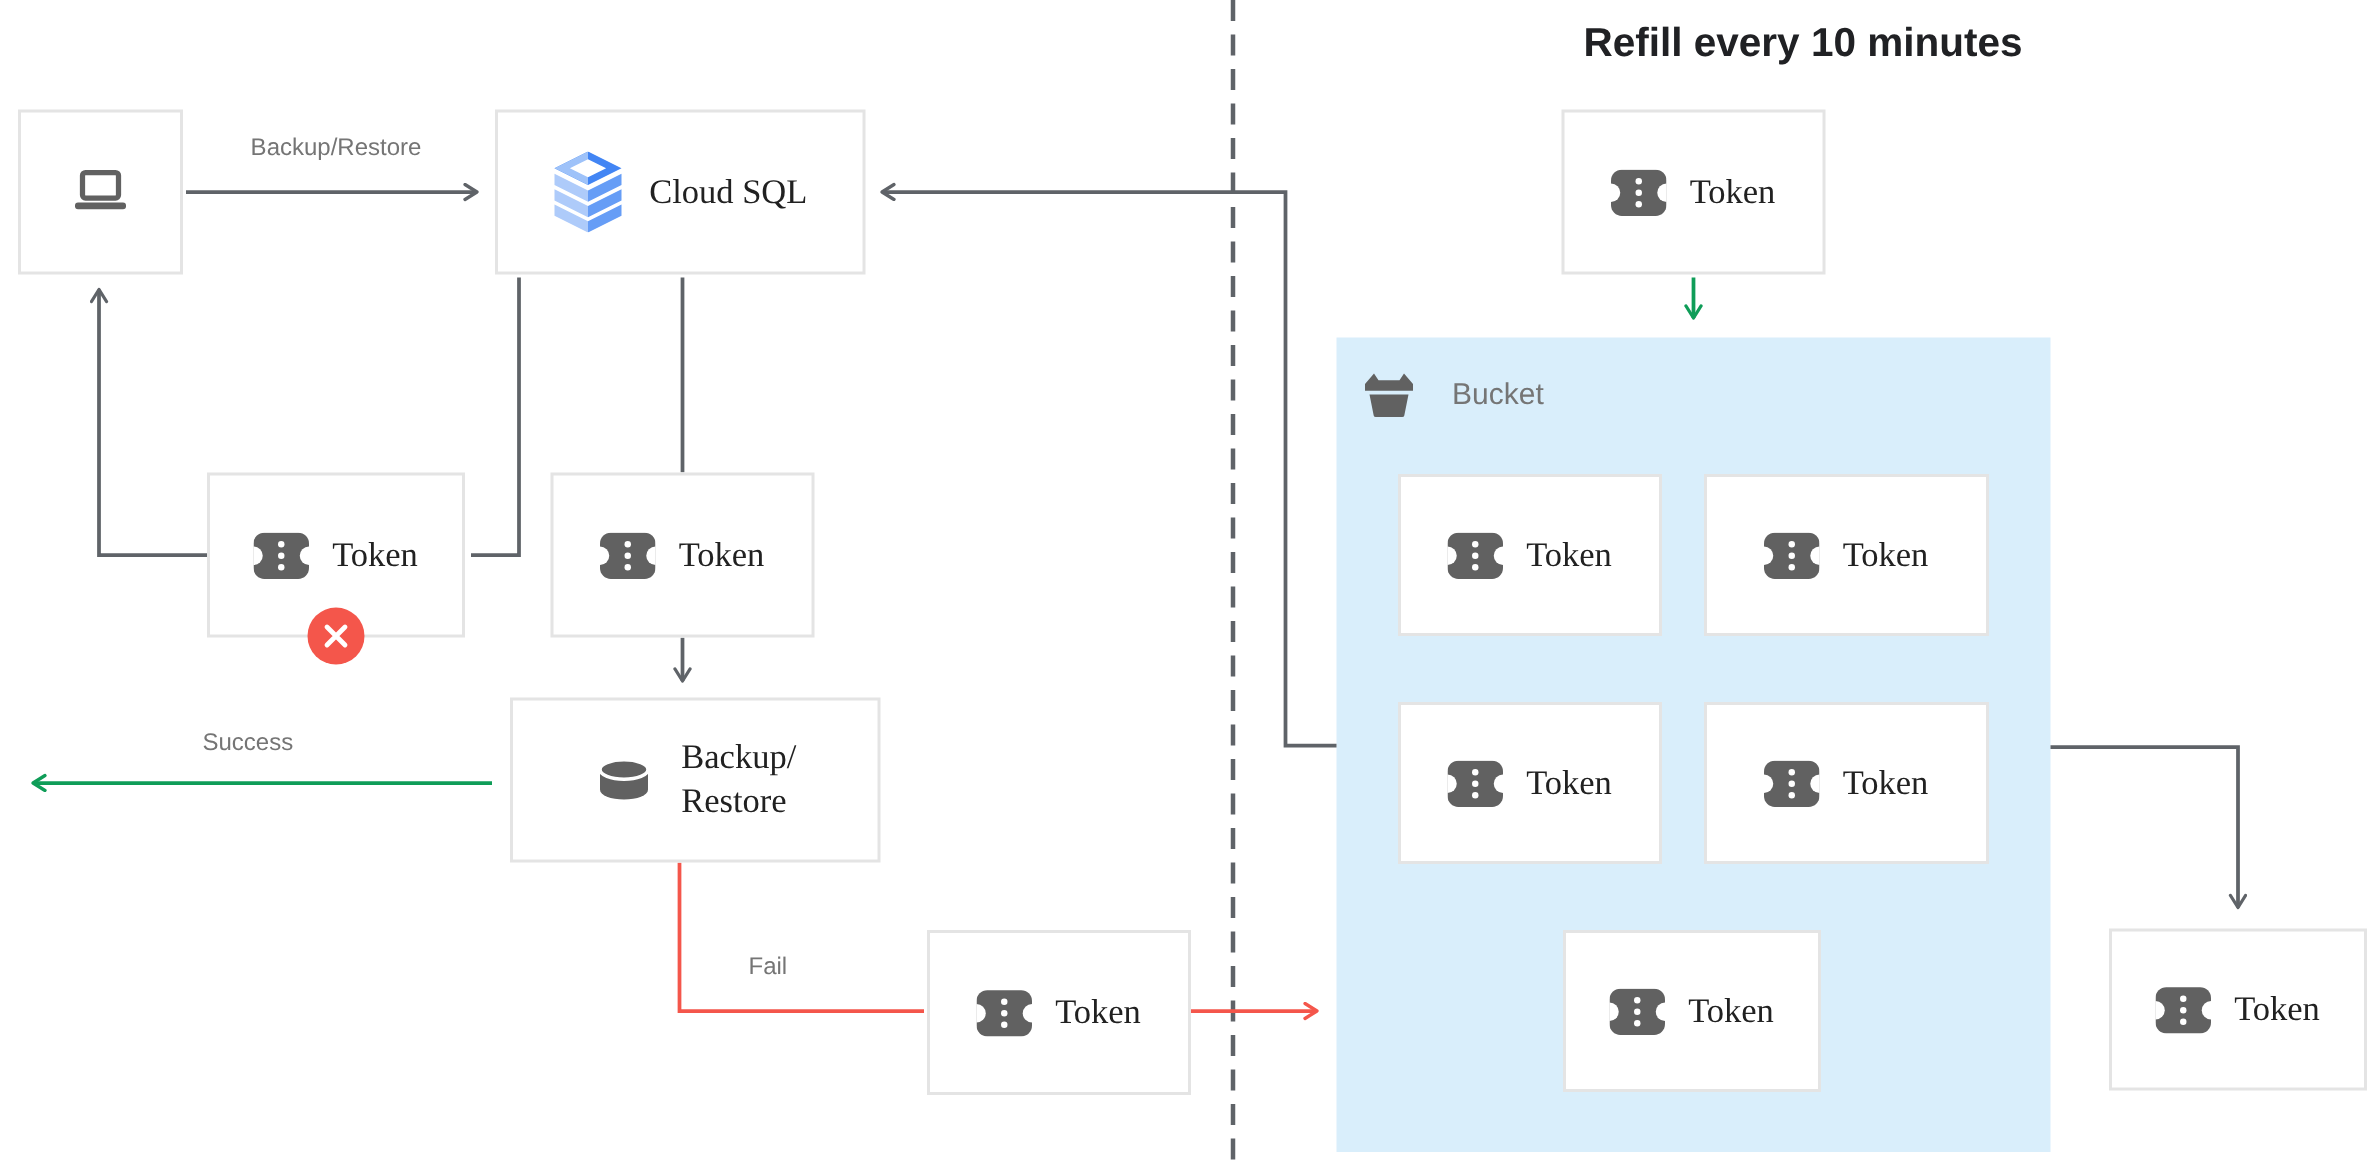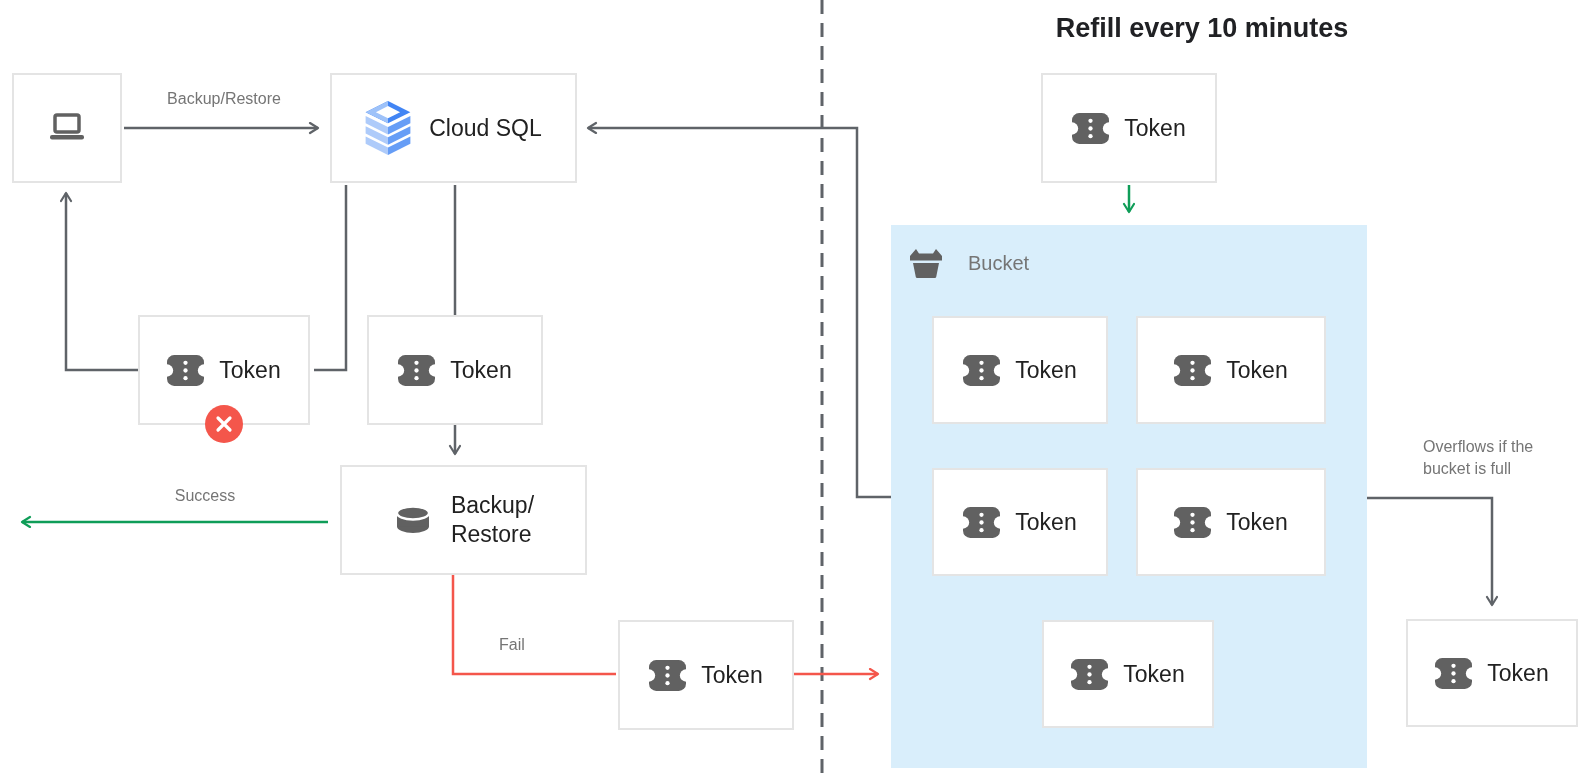--- a/index.html
+++ b/index.html
@@ -8,20 +8,21 @@
   }
   html,body{margin:0;padding:0;background:#fff;}
   #canvas{
     position:relative;width:1582px;height:774px;overflow:hidden;background:#fff;
     font-family:"Liberation Sans",sans-serif;
   }
   .node{
     position:absolute;background:#fff;border:2px solid var(--border);
     box-sizing:border-box;display:flex;align-items:center;justify-content:center;gap:15px;
     z-index:3;
+    font-family:Liberation Serif, serif;
   }
   .node .label{font-size:23px;color:var(--dark);white-space:nowrap;}
   .big-label{font-size:23px;color:var(--dark);line-height:1.25;}
   .gray-label{position:absolute;font-size:16px;color:var(--gray);z-index:4;white-space:nowrap;}
   #bucket-area{
     position:absolute;left:891px;top:225px;width:476px;height:543px;
     background:var(--bucket);z-index:1;
   }
   #bucket-header{
     position:absolute;left:908px;top:247px;display:flex;align-items:center;gap:24px;z-index:4;
@@ -245,20 +246,16 @@
       <circle cx="0" cy="15" r="6" fill="#ffffff"></circle>
         <circle cx="36" cy="15" r="6" fill="#ffffff"></circle>
       <circle cx="18" cy="7.5" r="2.1" fill="#ffffff"></circle>
         <circle cx="18" cy="15" r="2.1" fill="#ffffff"></circle>
         <circle cx="18" cy="22.5" r="2.1" fill="#ffffff"></circle>
     </svg>
     <span class="label">Token</span>
   </div>
 
   <div class="gray-label" style="left:124px;top:90px;width:200px;text-align:center;">Backup/Restore</div>
-  <div class="gray-label" style="left:135px;top:487px;width:140px;text-align:center;">Success</div>
+  <div class="gray-label" style="left:135px;top:487px;width:140px;">Success</div>
   <div class="gray-label" style="left:499px;top:636px;width:80px;text-align:left;">Fail</div>
-  <div class="gray-label" style="left:1423px;top:436px;line-height:1.35;">
-    <div>Overflows if the</div>
-    <div>bucket is full</div>
-  </div>
 
 </div>
 
 </body></html>

